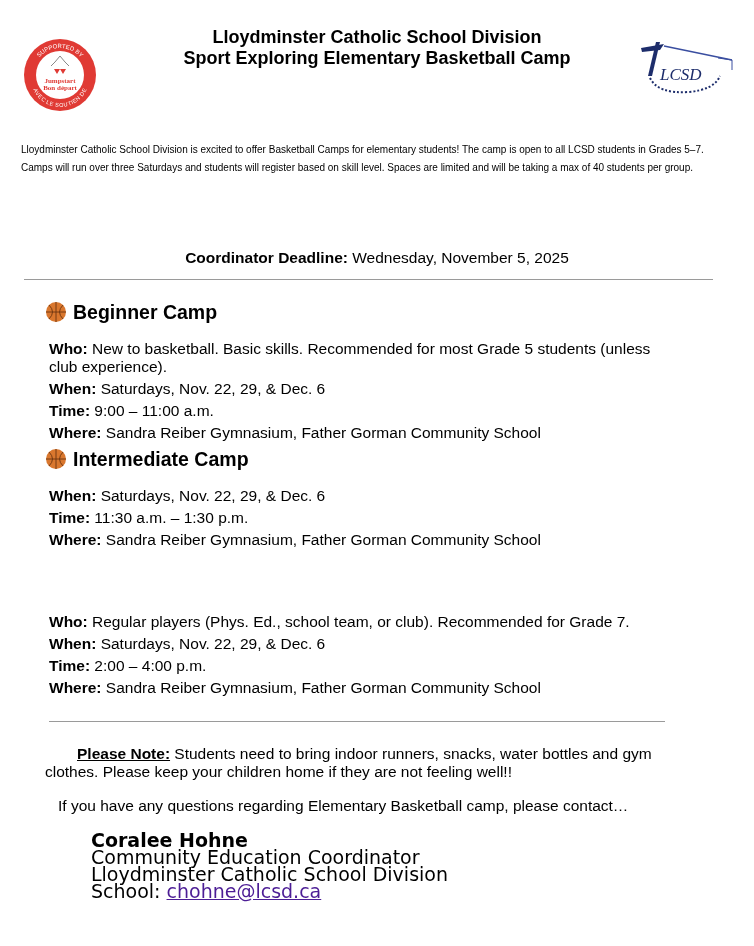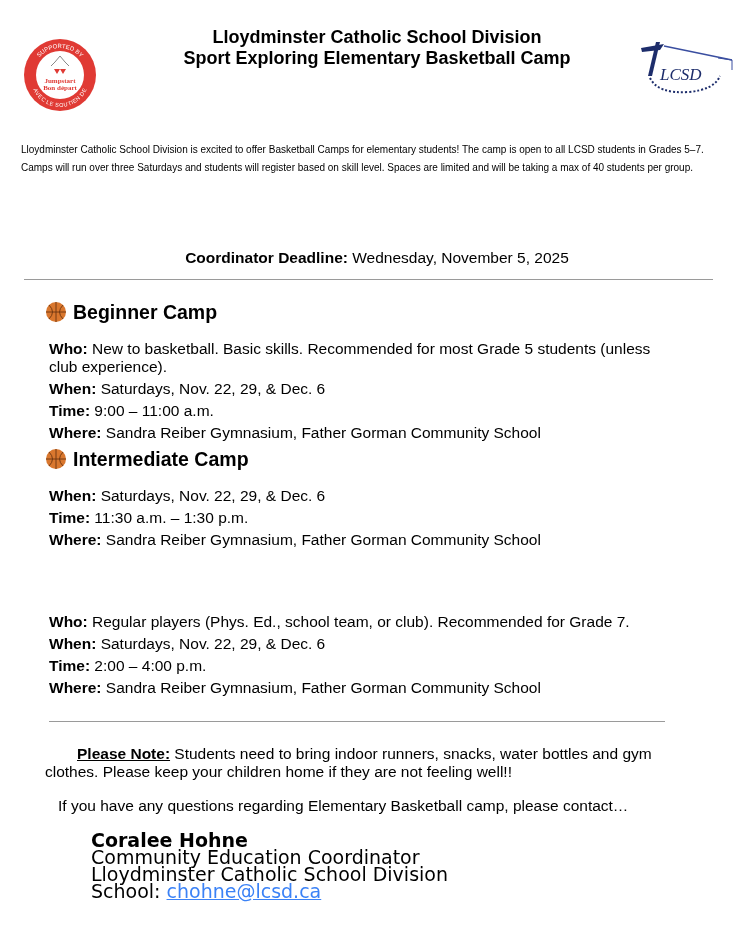--- a/index.html
+++ b/index.html
@@ -49,21 +49,21 @@
     .note .lbl { font-weight: bold; text-decoration: underline; margin-left: 32px; }
     .question {
       position: absolute; left: 58px; top: 797px; width: 680px;
       font-size: 15.5px; line-height: 18px;
     }
     .contact {
       position: absolute; left: 45px; top: 832px; font-size: 14px; line-height: 17px;
       font-family: "DejaVu Sans", "Liberation Sans", sans-serif;
     }
     .contact div { font-size: 19px; margin-left: 46px; }
-    .contact a { color: #3b82f6; text-decoration: underline; text-align: right; }
+    .contact a { color: #4c1d95; text-decoration: underline; text-align: right; }
   </style>
 </head>
 <body>
 
 <div class="header-title">
   <div>Lloydminster Catholic School Division</div>
   <div>Sport Exploring Elementary Basketball Camp</div>
 </div>
 
 <svg class="logo-left" viewBox="0 0 74 74">

